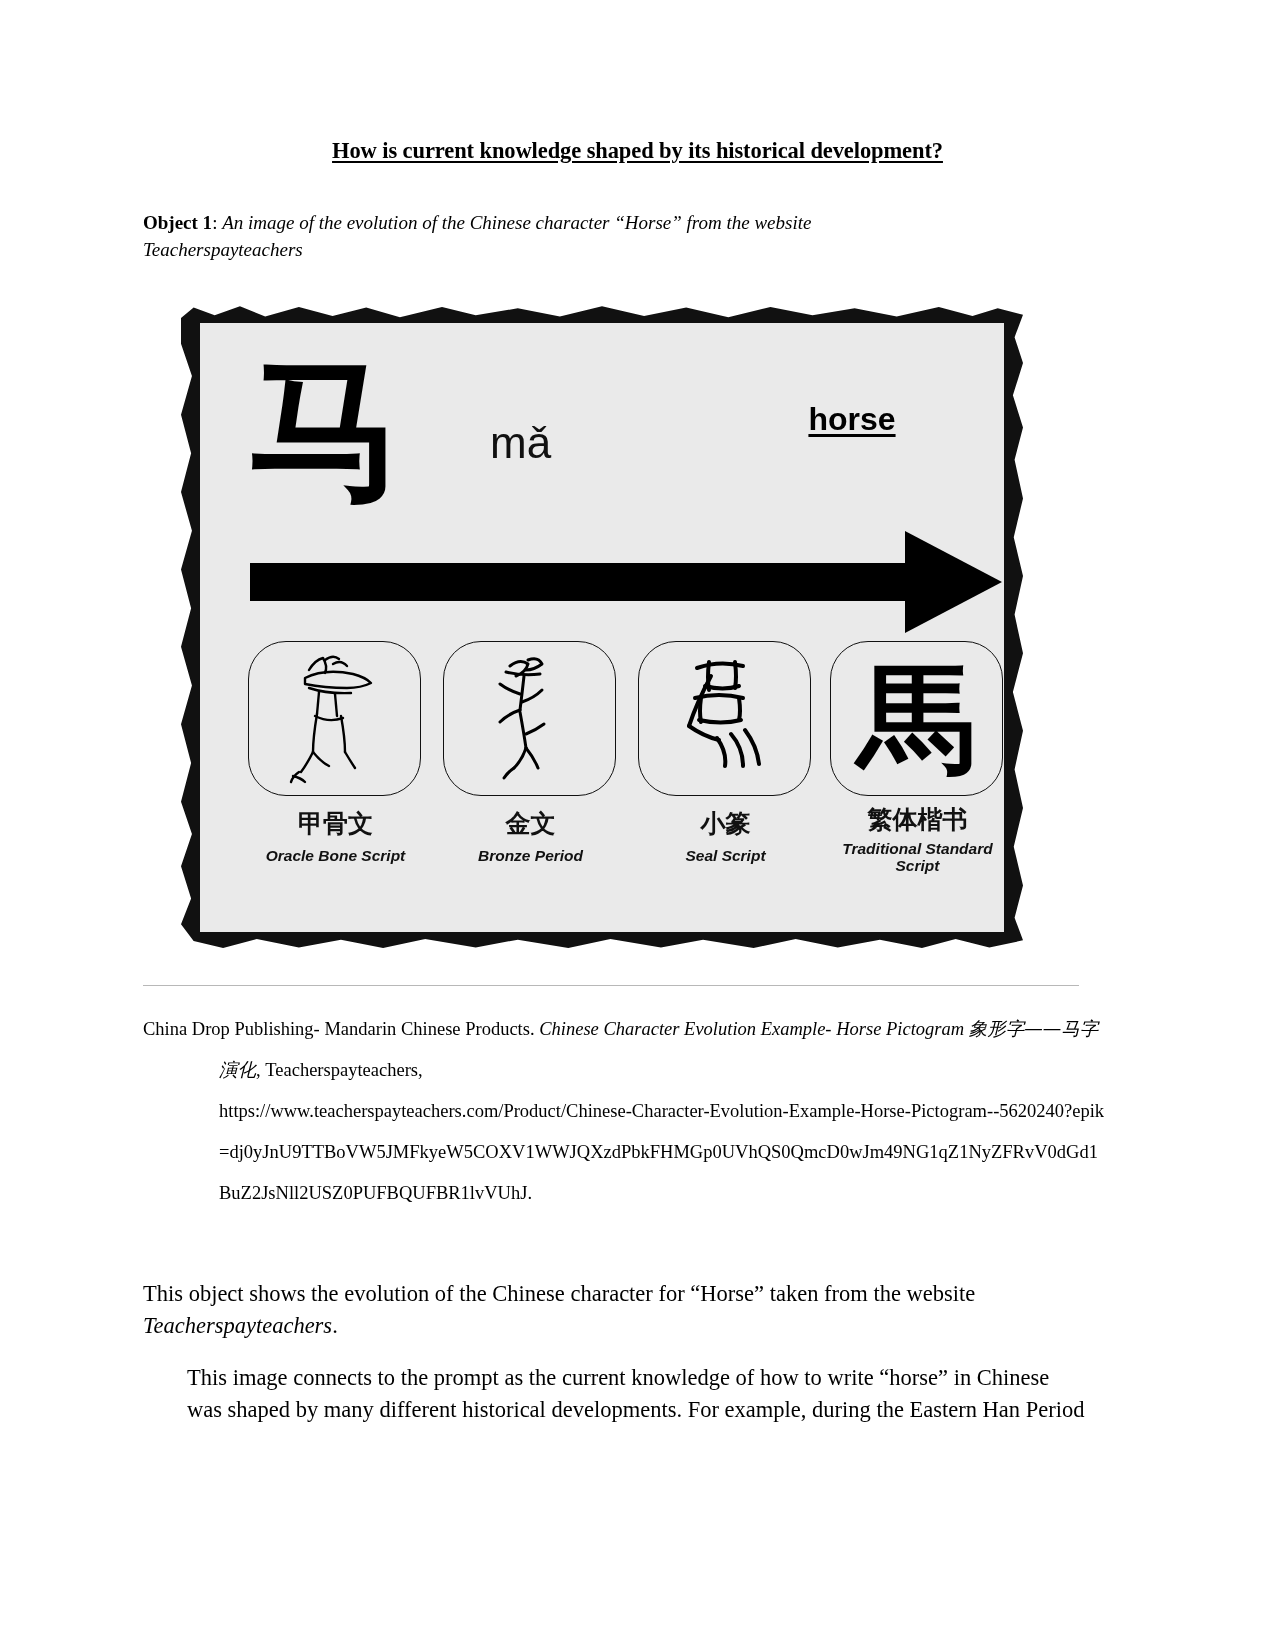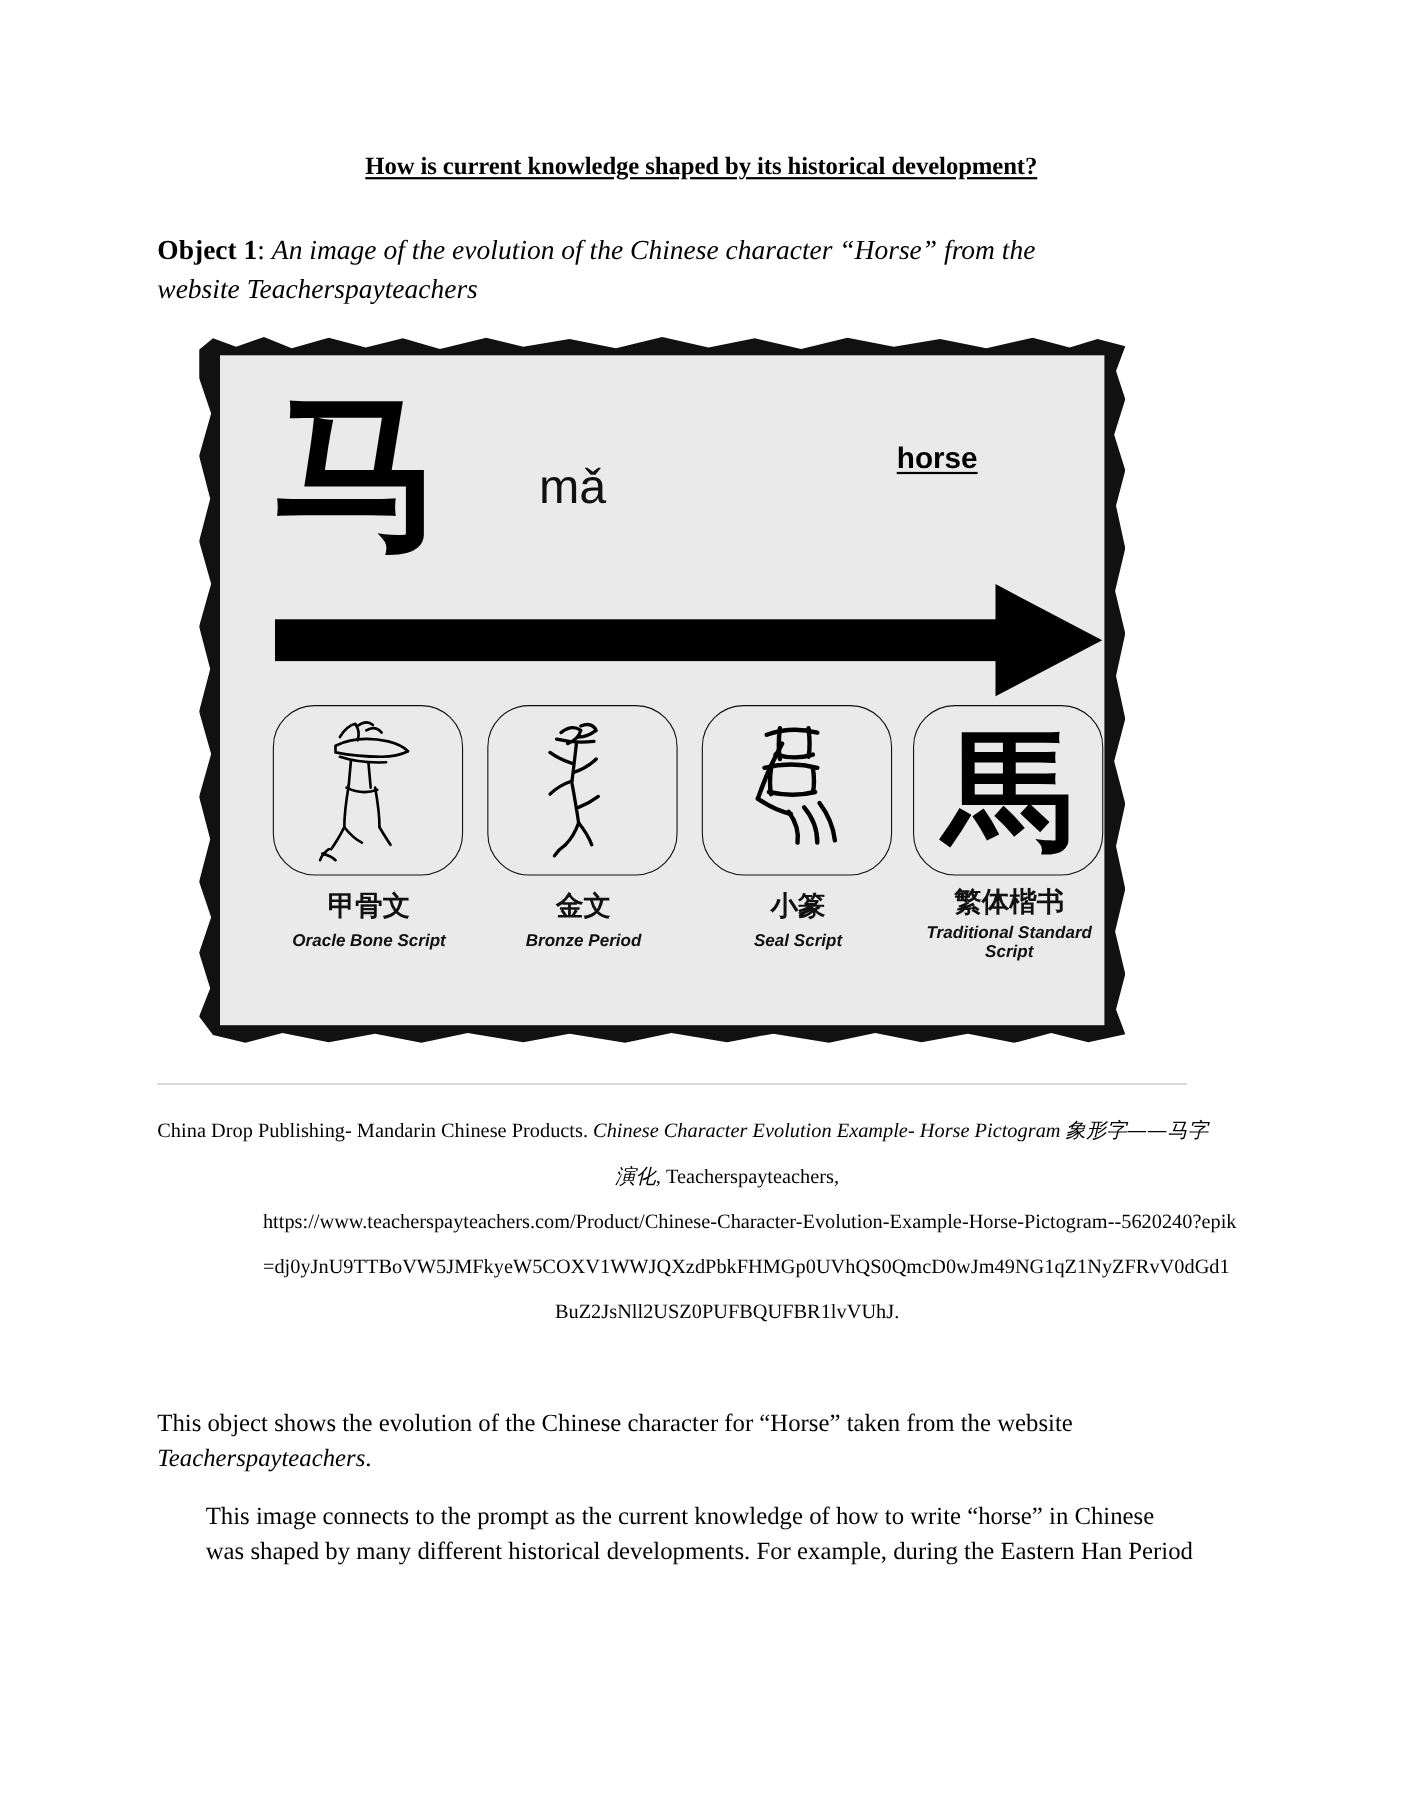--- a/index.html
+++ b/index.html
@@ -37,21 +37,21 @@
   .doc-title span.u {
     text-decoration: underline;
     text-underline-offset: 3px;
   }
   
   .object-caption {
     position: absolute;
     left: 143px;
     top: 210px;
     width: 800px;
-    font-size: 25px;
+    font-size: 19px;
     line-height: 1.42;
   }
   .object-caption .lead { font-weight: bold; }
   .object-caption .ital { font-style: italic; }
 
   
   .figure {
     position: absolute;
     left: 181px;
     top: 305px;
@@ -106,21 +106,21 @@
     line-height: 1;
     color: #111;
   }
   .gloss {
     position: absolute;
     left: 502px;
     top: 78px;
     width: 300px;
     text-align: center;
     font-family: "Liberation Sans", sans-serif;
-    font-size: 27px;
+    font-size: 32px;
     font-weight: bold;
     text-decoration: underline;
     text-underline-offset: 4px;
   }
   .gloss-desc {
     position: absolute;
     left: 450px;
     top: 133px;
     width: 400px;
     text-align: center;
@@ -228,21 +228,21 @@
   .citation {
     position: absolute;
     left: 143px;
     top: 1020px;
     width: 940px;
     font-size: 18.5px;
     line-height: 1;
   }
   .cit-line { margin-bottom: 0; }
   .cit-line.first { margin-left: 0; }
-  .cit-line.hang { margin-left: 96px; text-align: center; }
+  .cit-line.hang { margin-left: 76px; }
   .cit-line { height: 41px; white-space: nowrap; }
   .cit-ital { font-style: italic; }
   .cn { font-family: "DejaVu Serif", serif; }
 
   
   .para {
     position: absolute;
     left: 143px;
     width: 900px;
     font-size: 22.5px;

